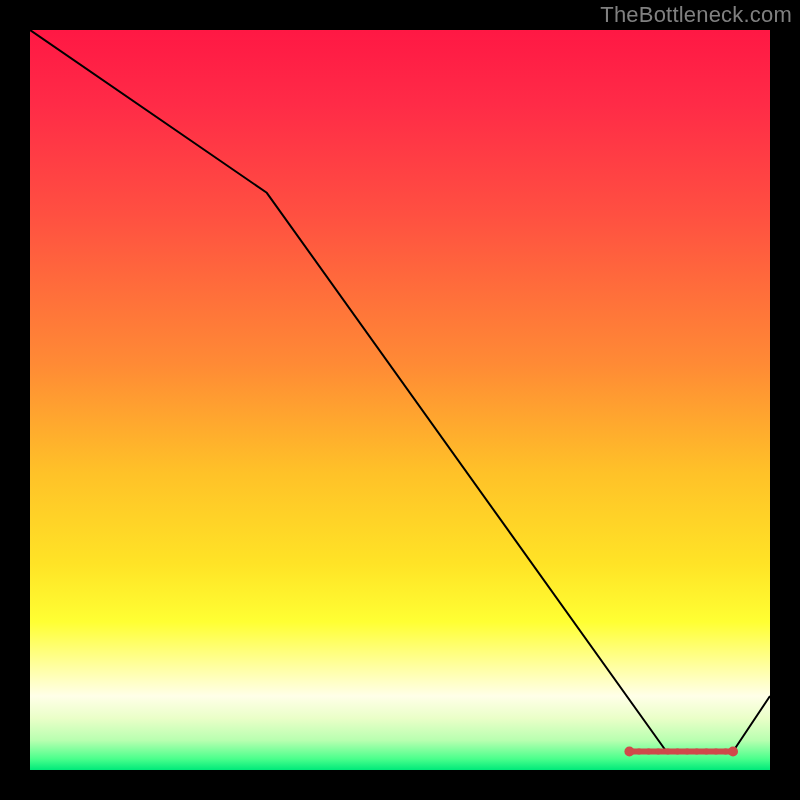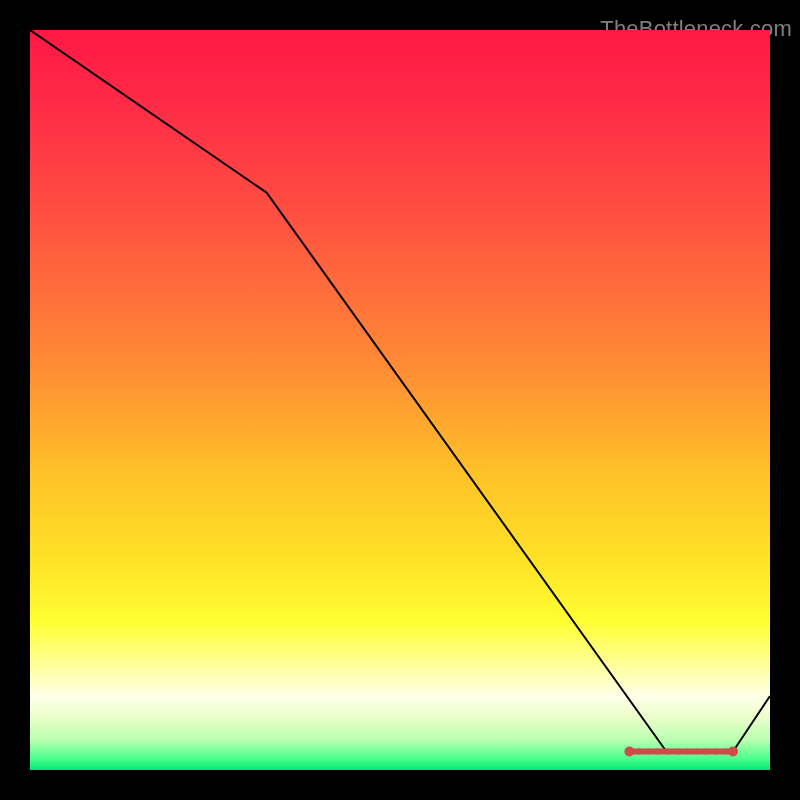--- a/index.html
+++ b/index.html
@@ -12,21 +12,21 @@
     overflow: hidden;
   }
   .frame {
     position: relative;
     width: 800px;
     height: 800px;
     background: #000;
   }
   .attribution {
     position: absolute;
-    top: 16px;
+    top: 2px;
     right: 8px;
     color: #808080;
     font-size: 22px;
     font-weight: 500;
     letter-spacing: 0.2px;
   }
   .plot {
     position: absolute;
     left: 30px;
     top: 30px;

